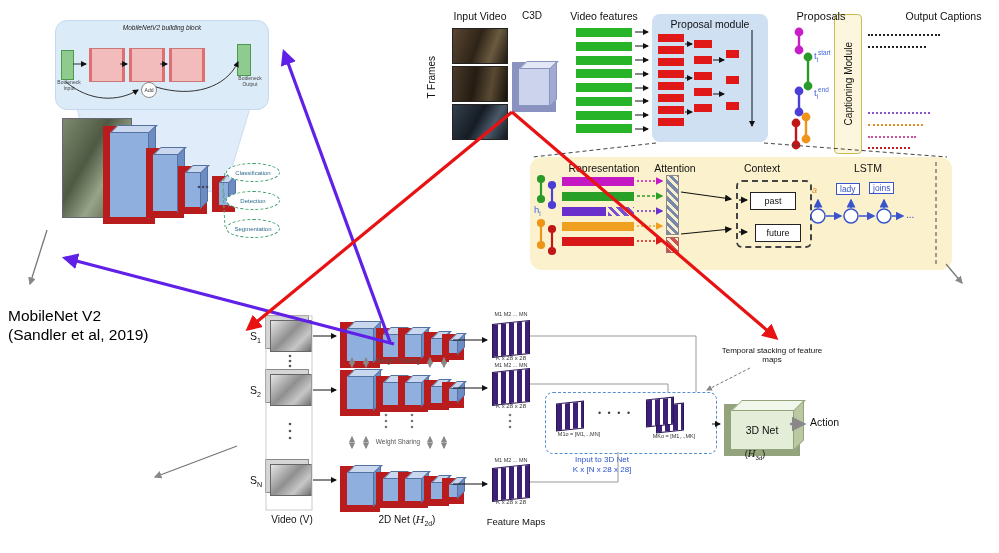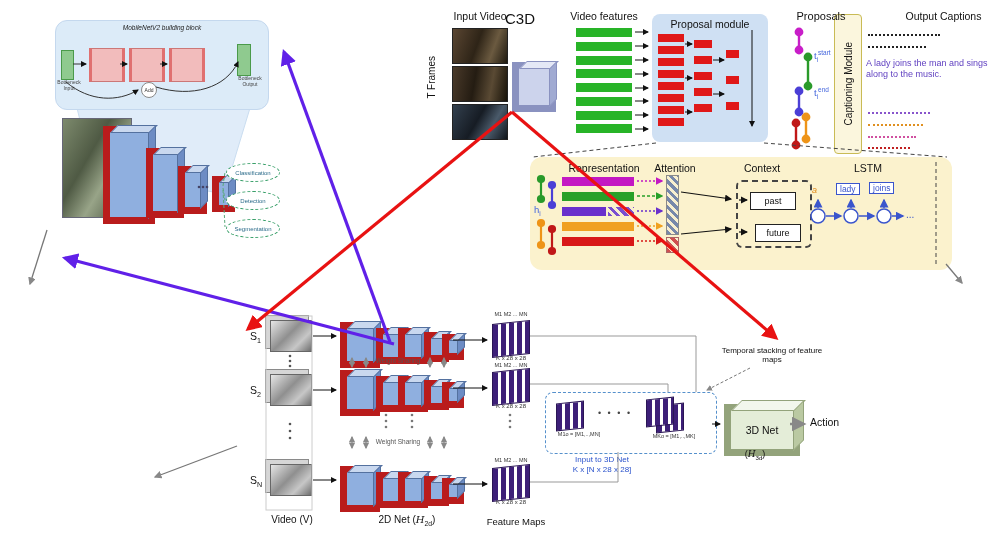--- a/index.html
+++ b/index.html
@@ -77,27 +77,29 @@
   <div class="frame" style="left:62px;top:118px;width:68px;height:98px;border-color:#667;background:linear-gradient(120deg,#7d8a6d,#4f5a44 38%,#98a488 62%,#3c4632)"></div>
   <div class="cube" style="left:103px;top:126px;width:38px;height:84px"></div>
   <div class="cube" style="left:146px;top:148px;width:24px;height:56px"></div>
   <div class="cube" style="left:178px;top:166px;width:15px;height:34px"></div>
   <div class="cube" style="left:212px;top:176px;width:9px;height:22px"></div>
 
   <div class="ellipse" style="left:226px;top:163px;width:52px;height:17px">Classification</div>
   <div class="ellipse" style="left:226px;top:191px;width:52px;height:17px">Detection</div>
   <div class="ellipse" style="left:226px;top:219px;width:52px;height:17px">Segmentation</div>
 
+  <div class="lbl cite pre" style="left:8px;top:306px;width:210px">MobileNet V2
+(Sandler et al, 2019)</div>
 
   <div class="lbl c" style="left:448px;top:10px;width:64px;font-size:10.5px">Input Video</div>
   <div class="lbl" style="left:426px;top:56px;width:14px;height:66px;font-size:10px"><span class="vert">T Frames</span></div>
   <div class="frame" style="left:452px;top:28px;width:54px;height:34px;background:linear-gradient(110deg,#5a4632,#2e2417 45%,#6b5a40 72%,#1f1a10)"></div>
   <div class="frame" style="left:452px;top:66px;width:54px;height:34px;background:linear-gradient(100deg,#4a3a2a,#241c12 40%,#5a4a34 70%,#171208)"></div>
   <div class="frame" style="left:452px;top:104px;width:54px;height:34px;background:linear-gradient(120deg,#33404e,#161c24 45%,#4a5a6a 70%,#0f141a)"></div>
-  <div class="lbl c" style="left:500px;top:10px;width:40px;font-size:15px">C3D</div>
+  <div class="lbl c" style="left:512px;top:10px;width:40px;font-size:10px">C3D</div>
   <div class="cube lav" style="left:512px;top:62px;width:30px;height:36px"></div>
   <div class="lbl c" style="left:566px;top:10px;width:76px;font-size:10.5px">Video features</div>
   <div class="greenbars" style="left:576px;top:28px;width:56px;height:106px"></div>
 
   <div class="boxblue" style="left:652px;top:14px;width:116px;height:128px"></div>
   <div class="lbl c" style="left:652px;top:18px;width:116px;font-size:10.5px">Proposal module</div>
   <div class="redc1" style="left:658px;top:34px;width:26px;height:92px"></div>
   <div class="redc2" style="left:694px;top:40px;width:18px;height:72px"></div>
   <div class="redc3" style="left:726px;top:50px;width:13px;height:60px"></div>
 
@@ -105,21 +107,20 @@
   <span class="lbl" style="left:814px;top:49px;font-size:9.5px;color:#4466dd"><span>t</span><sub>i</sub><sup>start</sup></span>
   <span class="lbl" style="left:814px;top:86px;font-size:9.5px;color:#4466dd"><span>t</span><sub>i</sub><sup>end</sup></span>
 
   <div class="boxyellow" style="left:834px;top:14px;width:26px;height:138px">
     <span class="vert" style="font-size:10px">Captioning Module</span>
   </div>
 
   <div class="lbl c" style="left:896px;top:10px;width:95px;font-size:10.5px">Output Captions</div>
   <div class="dotrow" style="left:868px;top:34px;width:72px"></div>
   <div class="dotrow" style="left:868px;top:46px;width:58px"></div>
-  <div class="lbl" style="left:866px;top:58px;width:128px;font-size:9px;color:#5f3fc0">A lady joins the man and sings along to the music.</div>
   <div class="dotrow" style="left:868px;top:112px;width:62px;border-color:#8855cc"></div>
   <div class="dotrow" style="left:868px;top:124px;width:55px;border-color:#e09020"></div>
   <div class="dotrow" style="left:868px;top:136px;width:48px;border-color:#d050a0"></div>
   <div class="dotrow" style="left:868px;top:147px;width:42px;border-color:#c02020"></div>
 
   <div class="boxlstm" style="left:530px;top:157px;width:422px;height:113px"></div>
   <div class="lbl c" style="left:552px;top:162px;width:104px;font-size:10.5px">Representation</div>
   <div class="lbl c" style="left:644px;top:162px;width:62px;font-size:10.5px">Attention</div>
   <div class="lbl c" style="left:730px;top:162px;width:64px;font-size:10.5px">Context</div>
   <div class="lbl c" style="left:840px;top:162px;width:56px;font-size:10.5px">LSTM</div>

